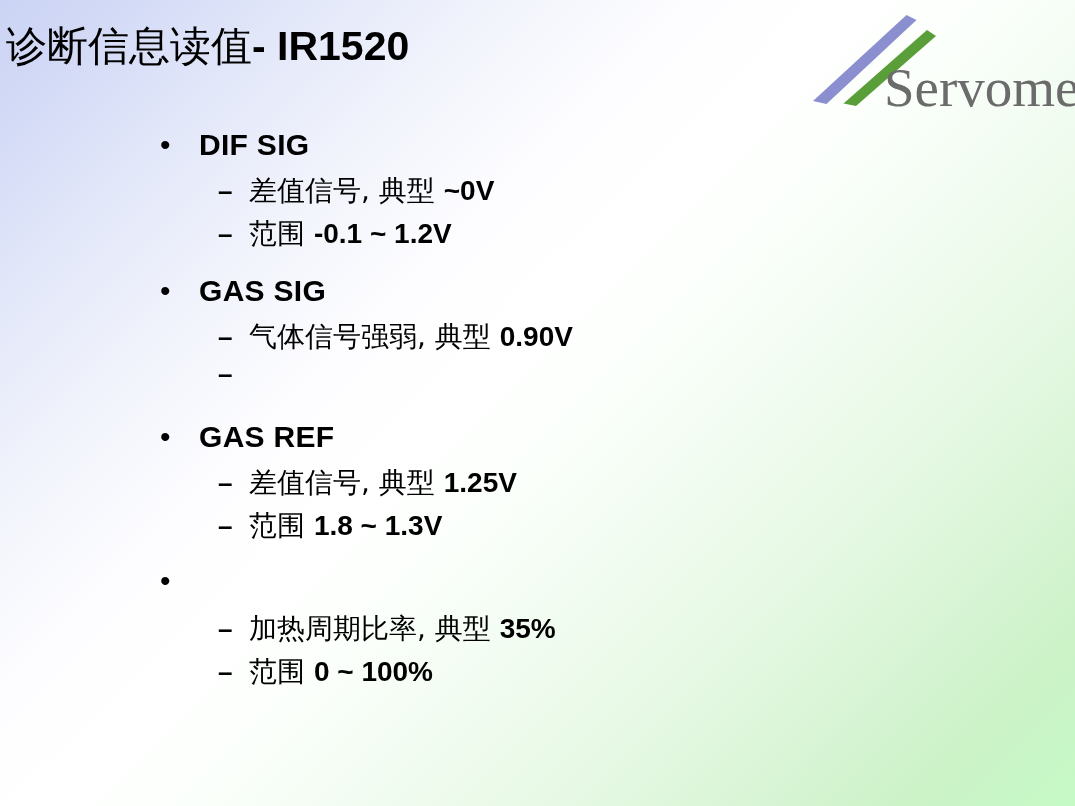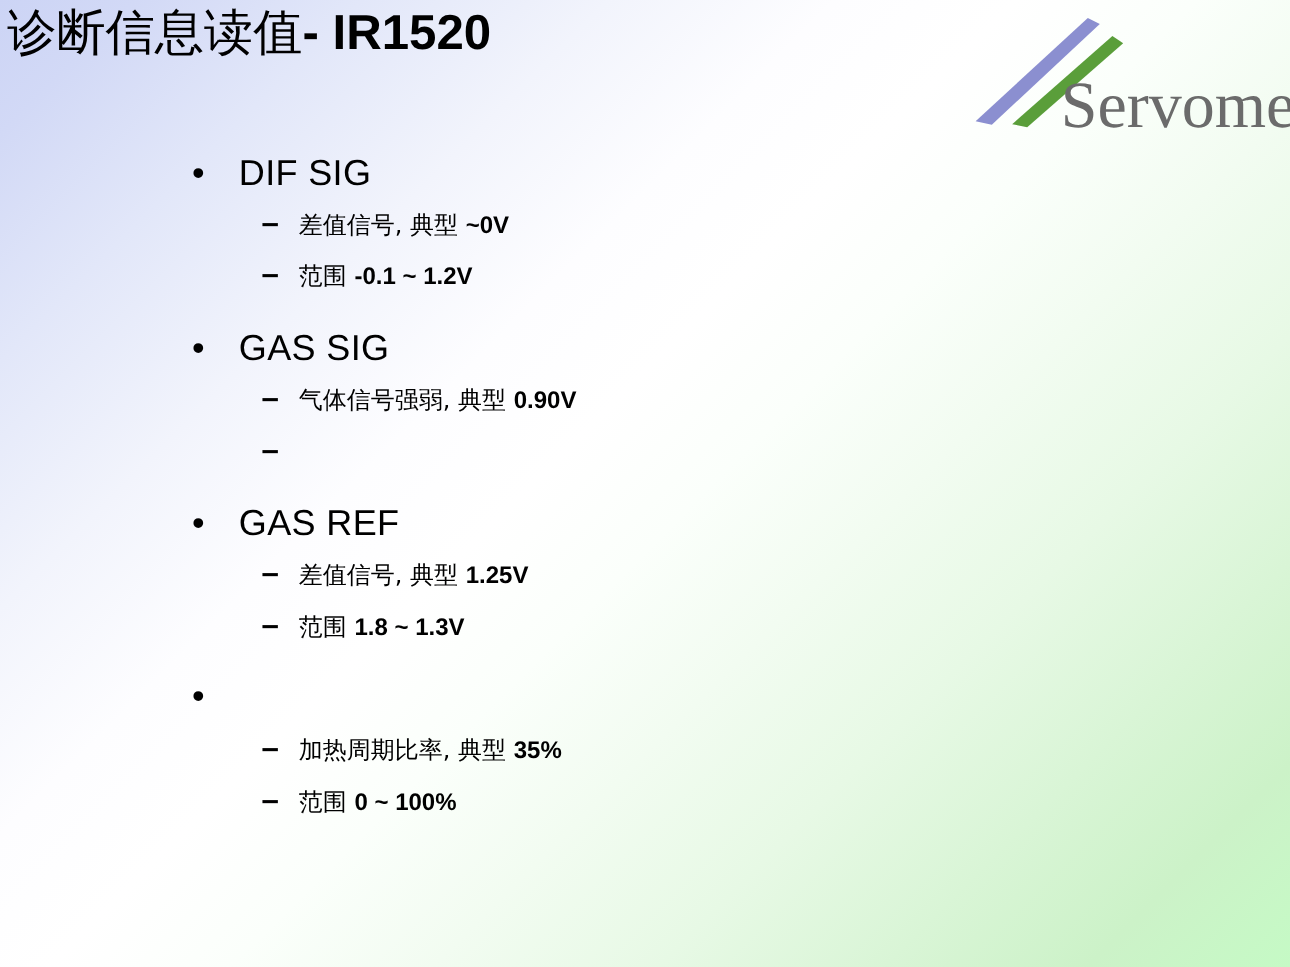--- a/index.html
+++ b/index.html
@@ -34,21 +34,21 @@
   }
 
   
   .title-block {
     position: absolute;
     left: 6px;
     top: 6px;
     width: 780px;
     height: 62px;
     display: flex;
-    align-items: flex-start;
+    align-items: flex-end;
   }
   .title-text {
     font-size: 41px;
     line-height: 1.05;
     color: #000000;
     white-space: nowrap;
     letter-spacing: 0px;
   }
   .title-cn {
     font-family: "DejaVu Sans", "Liberation Sans", sans-serif;
@@ -90,42 +90,42 @@
     flex: 0 0 44px;
     font-size: 30px;
     line-height: 1;
     color: #000000;
     text-align: left;
     padding-left: 5px;
     box-sizing: border-box;
   }
   .bullet-label {
     font-size: 30px;
-    font-weight: normal;
+    font-weight: bold;
     color: #000000;
     letter-spacing: 0.3px;
     white-space: nowrap;
   }
 
   .sub-row {
     display: flex;
     align-items: baseline;
     height: 43px;
     padding-left: 63px;
   }
   .sub-marker {
     width: 31px;
     flex: 0 0 31px;
     font-size: 26px;
     font-weight: bold;
     line-height: 1;
     color: #000000;
   }
   .sub-text {
-    font-size: 20px;
+    font-size: 28px;
     color: #000000;
     white-space: nowrap;
   }
   .sub-cn {
     font-family: "DejaVu Sans", "Liberation Sans", sans-serif;
     font-weight: 400;
   }
   .sub-val {
     font-family: "Liberation Sans", "DejaVu Sans", sans-serif;
     font-weight: bold;

